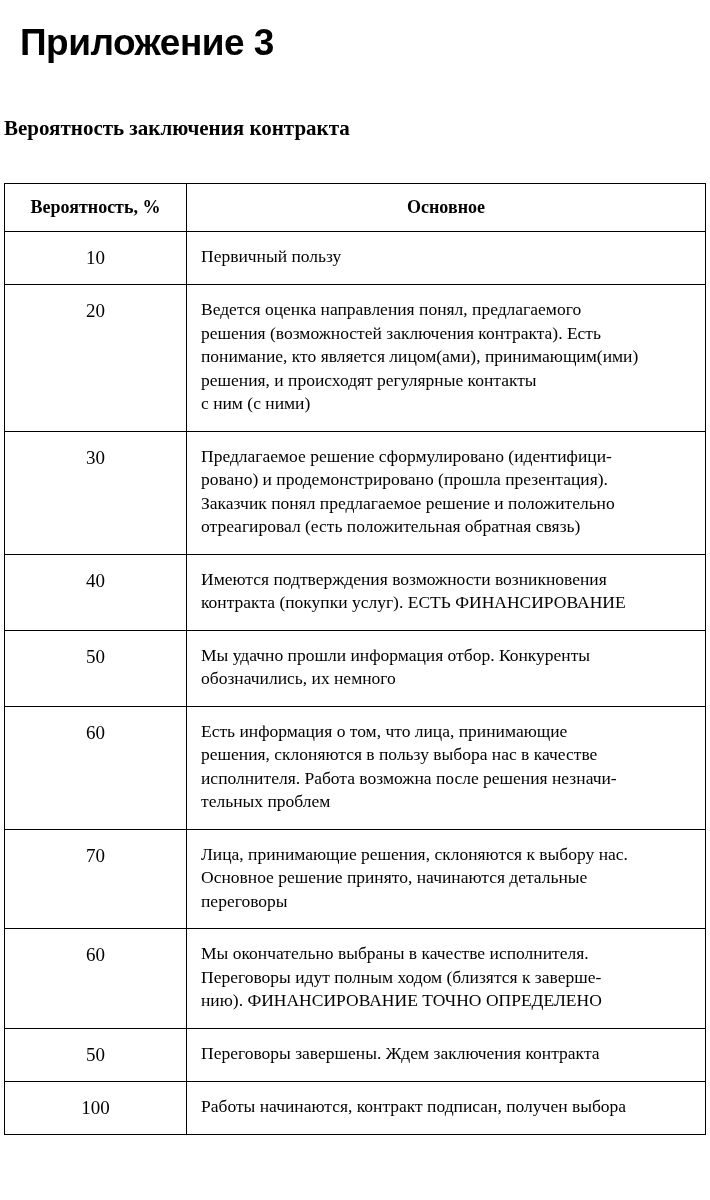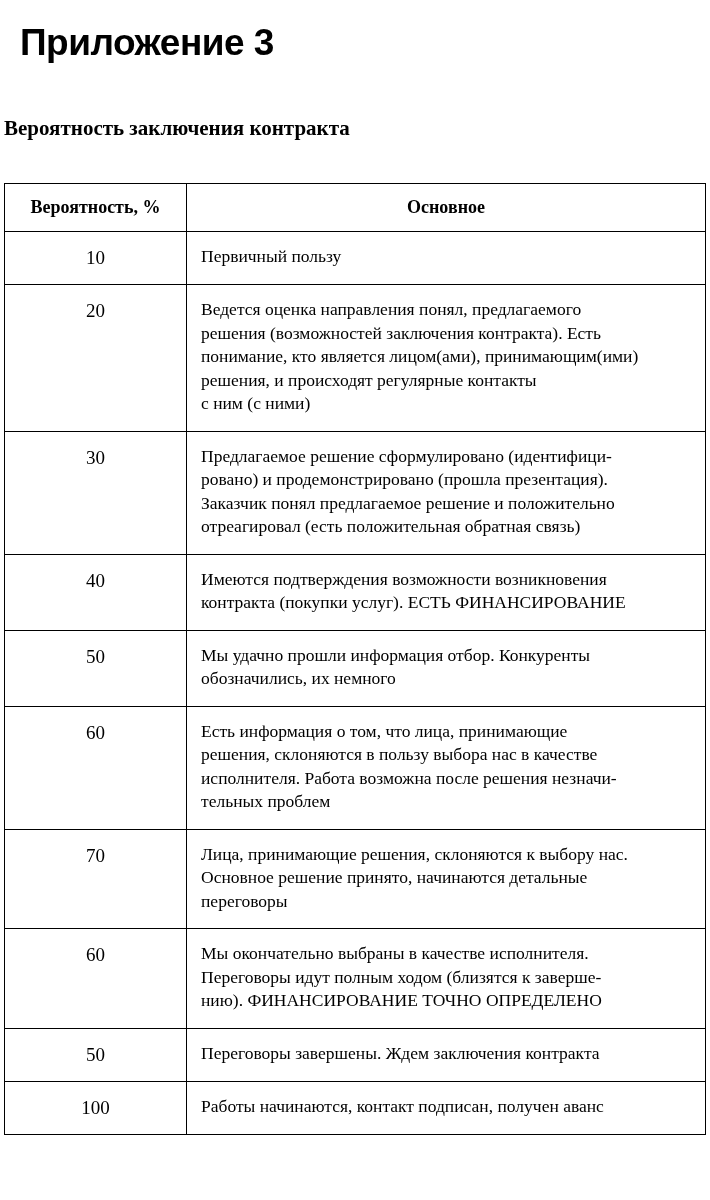--- a/index.html
+++ b/index.html
@@ -132,16 +132,16 @@
 нию). ФИНАНСИРОВАНИЕ ТОЧНО ОПРЕДЕЛЕНО</td>
   </tr>
 
   <tr>
     <td class="cell-prob">50</td>
     <td class="cell-signs">Переговоры завершены. Ждем заключения контракта</td>
   </tr>
 
   <tr>
     <td class="cell-prob">100</td>
-    <td class="cell-signs">Работы начинаются, контакт подписан, получен аванс</td>
+    <td class="cell-signs">Работы начинаются, контракт подписан, получен выбора</td>
   </tr>
 </tbody>
 </table>
 
 </body></html>

